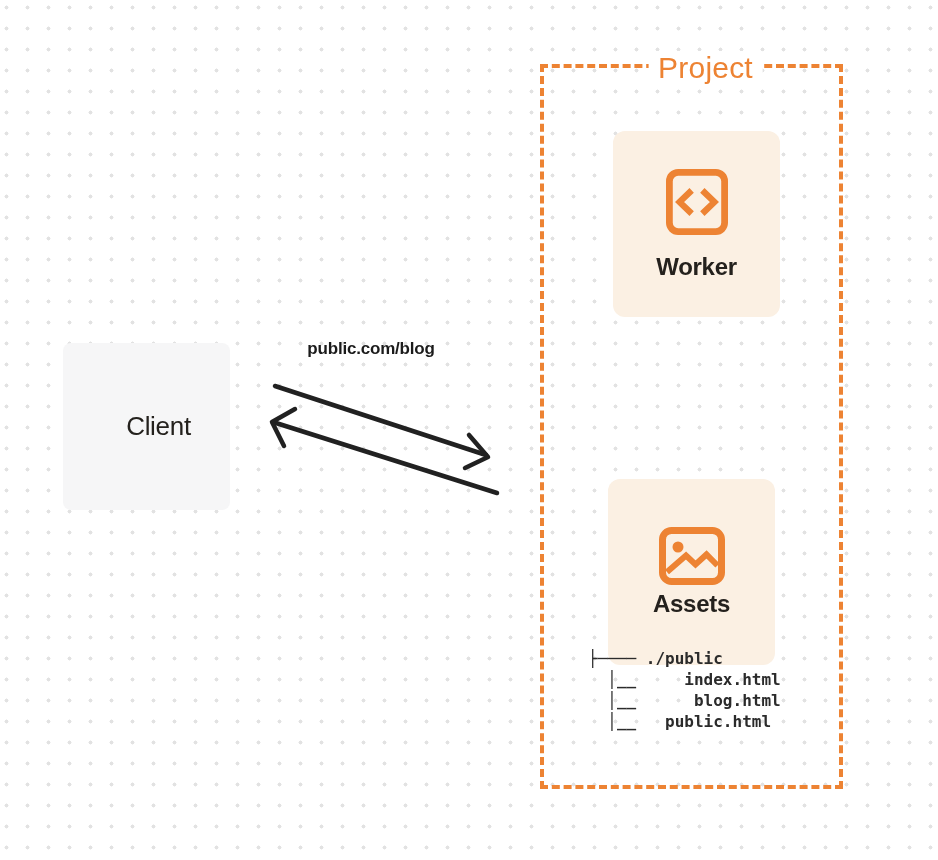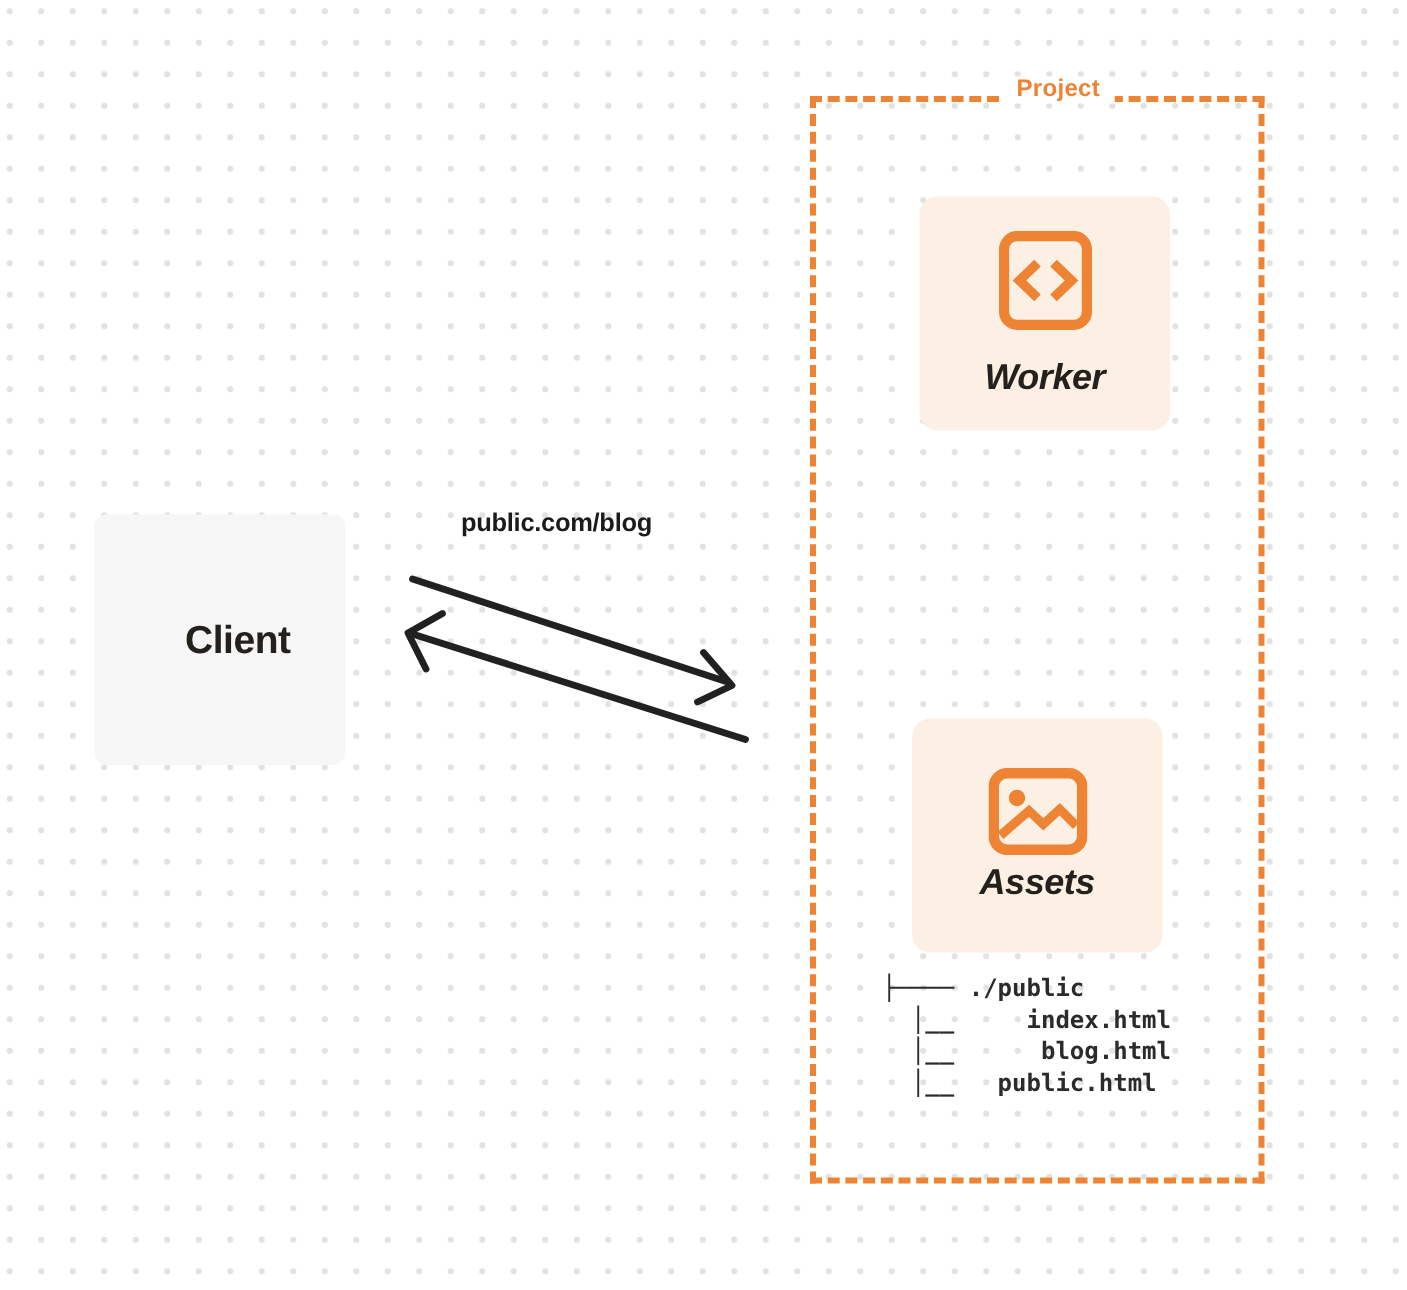--- a/index.html
+++ b/index.html
@@ -27,21 +27,21 @@
 
   
   .client-box{
     position:absolute;left:63px;top:343px;
     width:167px;height:167px;
     background:var(--client-bg);
     border-radius:8px;
     display:flex;align-items:center;justify-content:center;
   }
   .client-label{
-    font-size:26px;font-weight:700;color:var(--ink);letter-spacing:-0.3px;margin-left:24px;
+    font-size:26px;font-weight:400;color:var(--ink);letter-spacing:-0.3px;margin-left:24px;
   }
 
   
   .request-label{
     position:absolute;left:271px;top:339px;width:200px;
     text-align:center;
     font-size:17px;font-weight:700;color:#1b1b1b;letter-spacing:-0.2px;
   }
 
   
@@ -58,32 +58,32 @@
   .project-box{
     position:absolute;left:540px;top:64px;
     width:303px;height:725px;
     border:4px dashed var(--accent);
   }
   .project-title{
     position:absolute;top:-17px;left:calc(50% + 14px);
     transform:translateX(-50%);
     background:var(--bg);
     padding:0 10px;
-    font-size:16px;font-weight:700;color:var(--accent);
+    font-size:30px;font-weight:400;color:var(--accent);
     letter-spacing:0.2px;
     white-space:nowrap;
   }
 
   
   .card{
     position:absolute;
-    width:167px;height:156px;
+    width:167px;height:186px;
     background:var(--card-bg);
     border-radius:12px;
-    display:flex;flex-direction:column;align-items:center;justify-content:center;font-style:italic;
+    display:flex;flex-direction:column;align-items:center;justify-content:center;
   }
   .worker-card{left:69px;top:63px;gap:17px;}
   .assets-card{left:64px;top:411px;gap:5px;}
   .card-label{
     font-size:24px;font-weight:700;color:var(--ink);letter-spacing:-0.3px;
   }
   .icon-svg{display:block;}
   .icon-stroke{stroke:var(--accent);fill:none;}
   .icon-fill{fill:var(--accent);}
 

